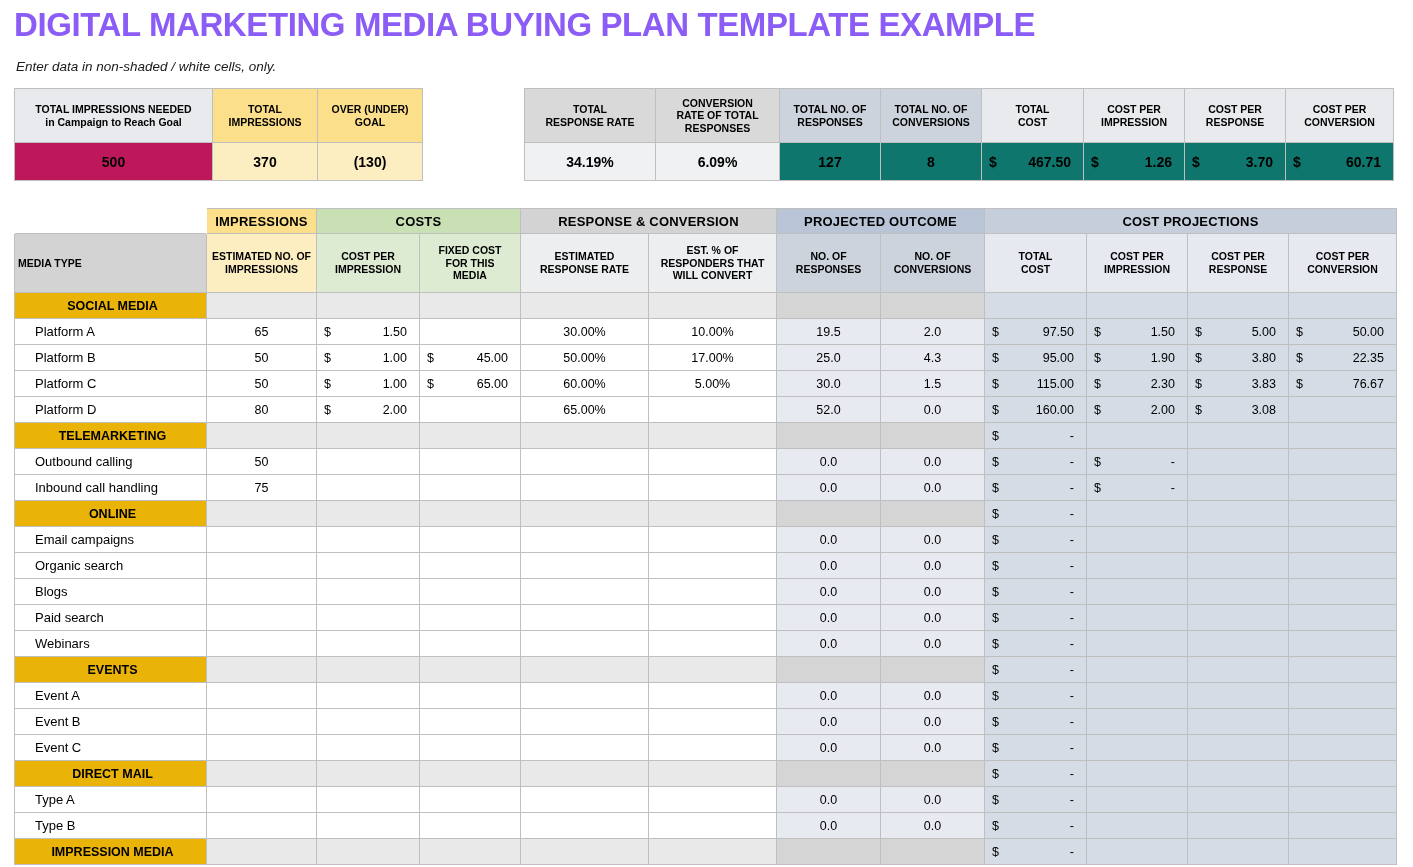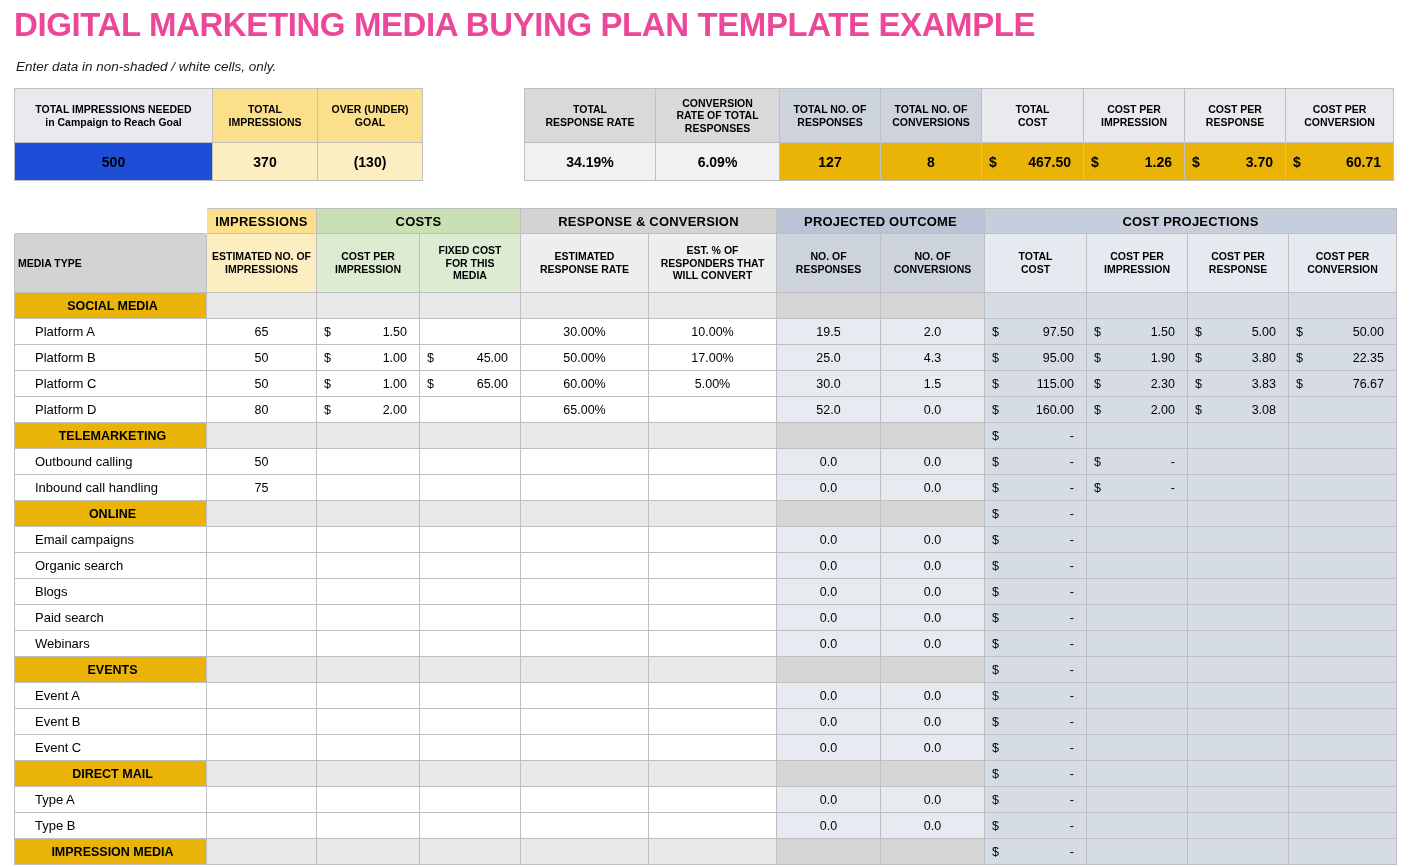--- a/index.html
+++ b/index.html
@@ -9,21 +9,21 @@
     background: #ffffff;
     font-family: "Liberation Sans", sans-serif;
     overflow: hidden;
   }
   #page { position: relative; width: 1413px; height: 867px; }
 
   
   .title {
     position: absolute; left: 14px; top: 6px;
     font-size: 33px; font-weight: bold; letter-spacing: -0.4px;
-    color: #ec4899; white-space: nowrap; text-align: right;
+    color: #8b5cf6; white-space: nowrap; text-align: right;
   }
   .subtitle {
     position: absolute; left: 16px; top: 59px;
     font-size: 13.5px; font-style: italic; color: #1a1a1a;
   }
 
   
   table { border-collapse: collapse; table-layout: fixed; }
   td, th {
     border: 1px solid #bfbfbf;
@@ -43,24 +43,24 @@
     white-space: normal;
   }
   .sum td {
     height: 38px; text-align: center;
     font-size: 14px; font-weight: bold;
   }
   .hdr-gray   { background: #d9d9d9; }
   .hdr-gray2  { background: #e8eaed; }
   .hdr-bluegy { background: #ccd3dd; }
   .hdr-yellow { background: #fcdf8a; }
-  .cell-white { background: #1d4ed8; }
+  .cell-white { background: #be185d; }
   .cell-cream { background: #fdeec2; }
   .cell-gray  { background: #eff1f3; }
-  .cell-blue  { background: #eab308; }
+  .cell-blue  { background: #0f766e; }
 
   .money { text-align: left !important; position: relative; }
   .money .sym { position: absolute; left: 7px; }
   .money .amt { display: block; text-align: right; padding-right: 6px; }
 
   
   #main-table { position: absolute; left: 14px; top: 208px; }
   #main-table .grp {
     height: 25px; font-size: 13px; font-weight: bold;
     text-align: center; letter-spacing: 0.2px;

